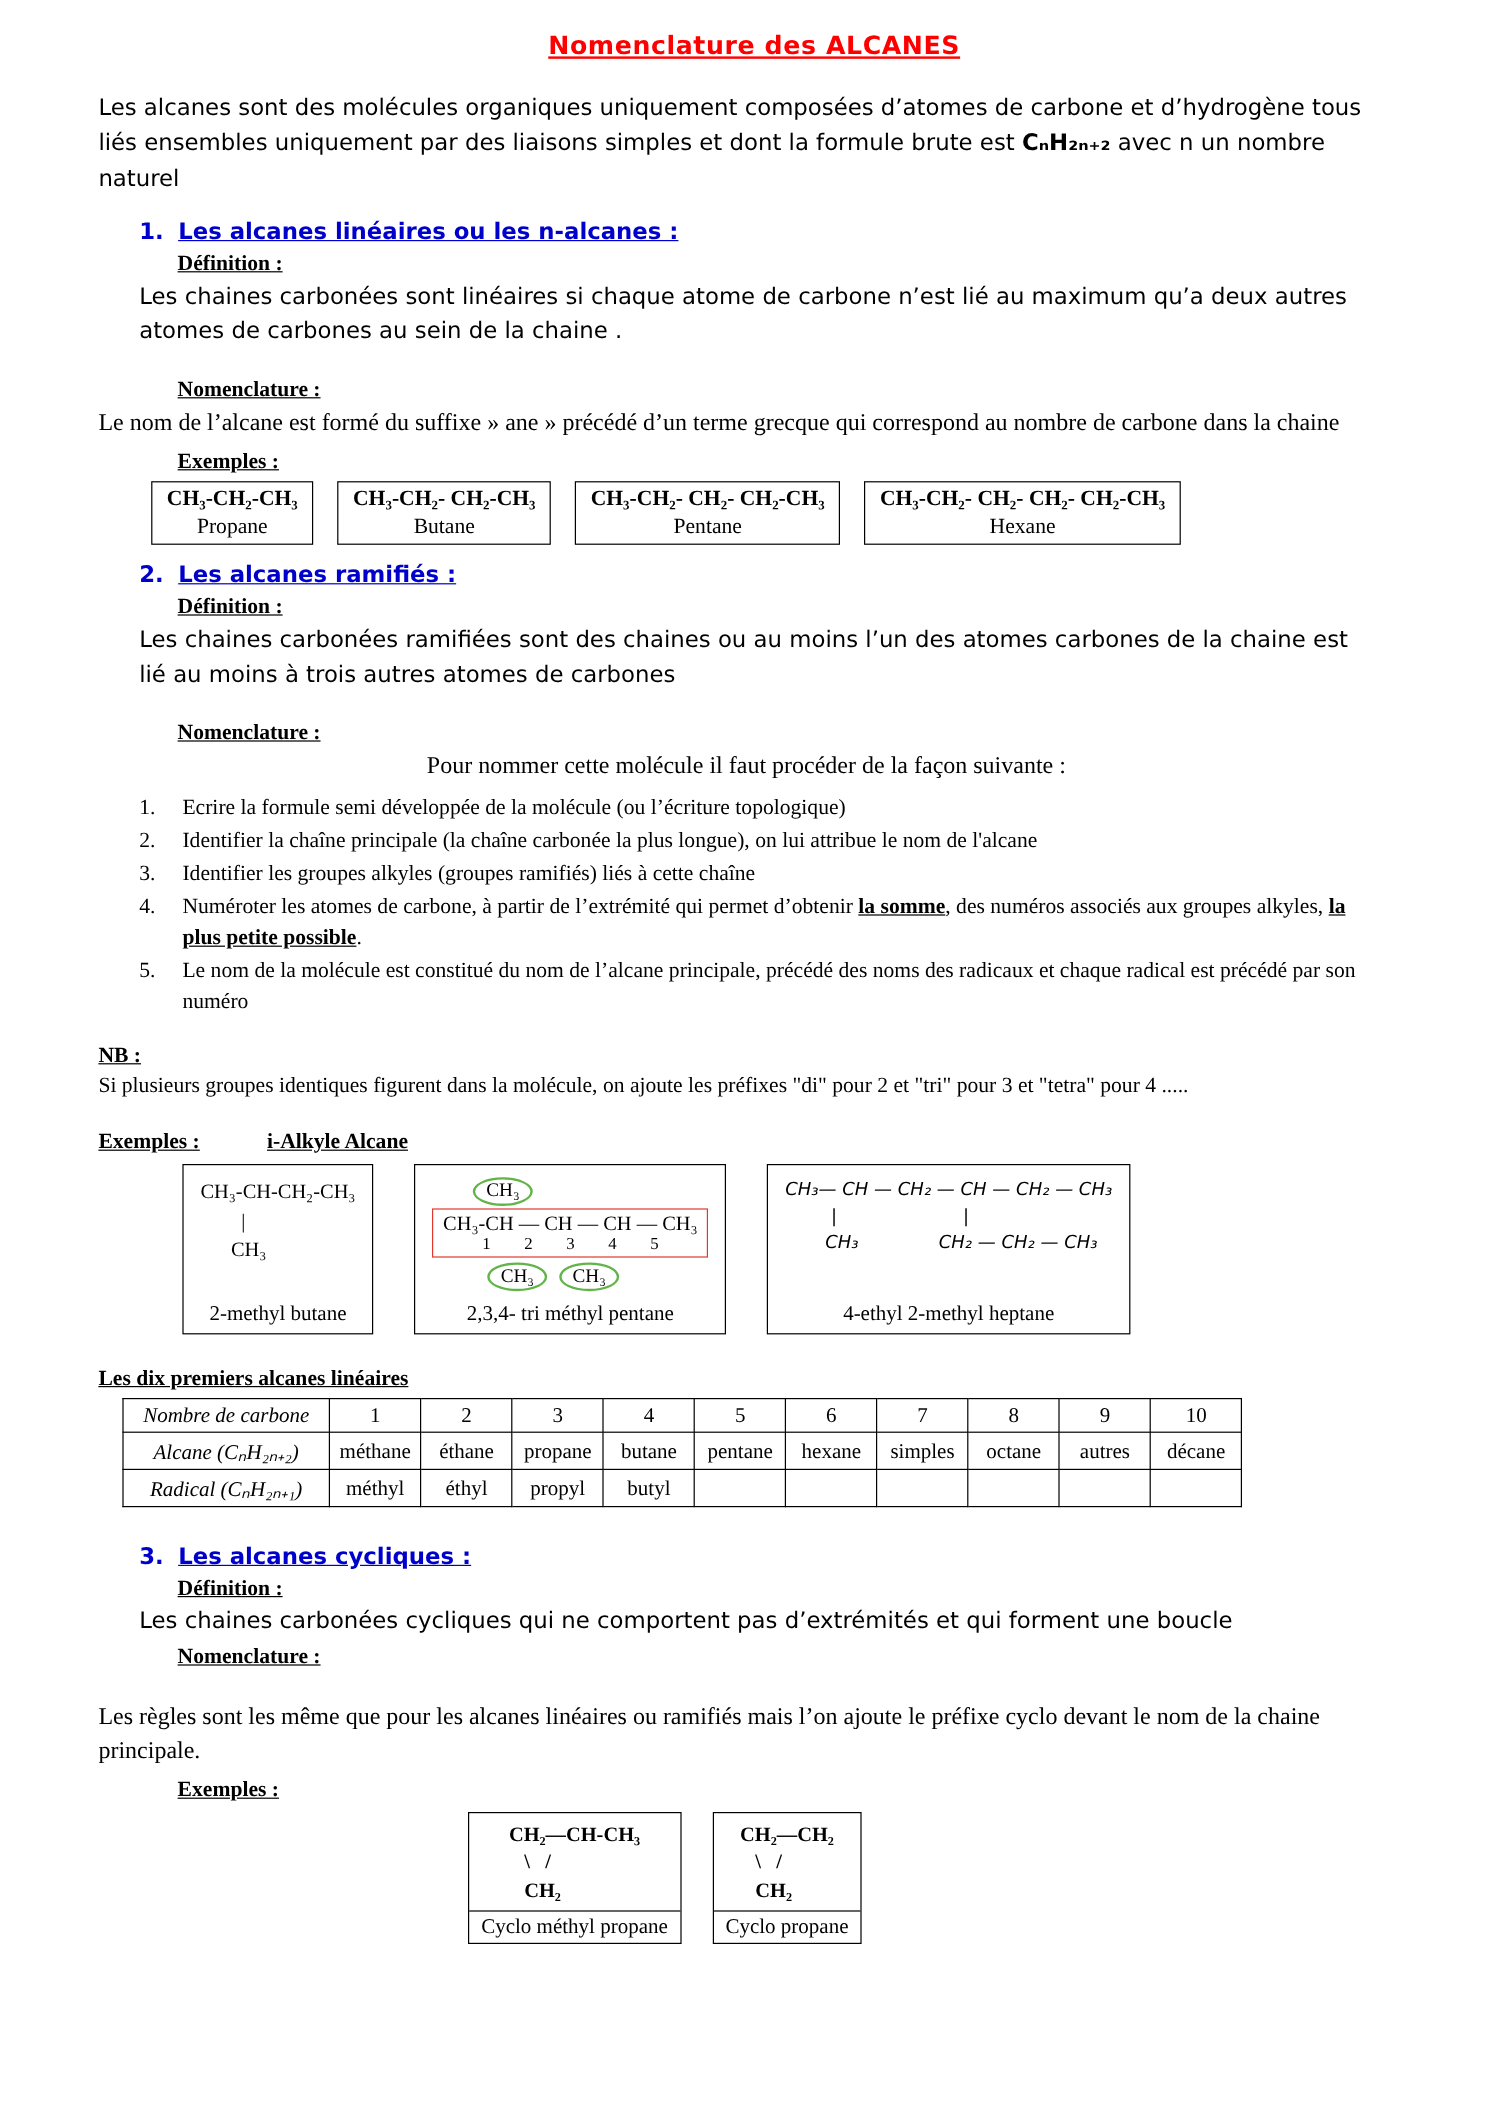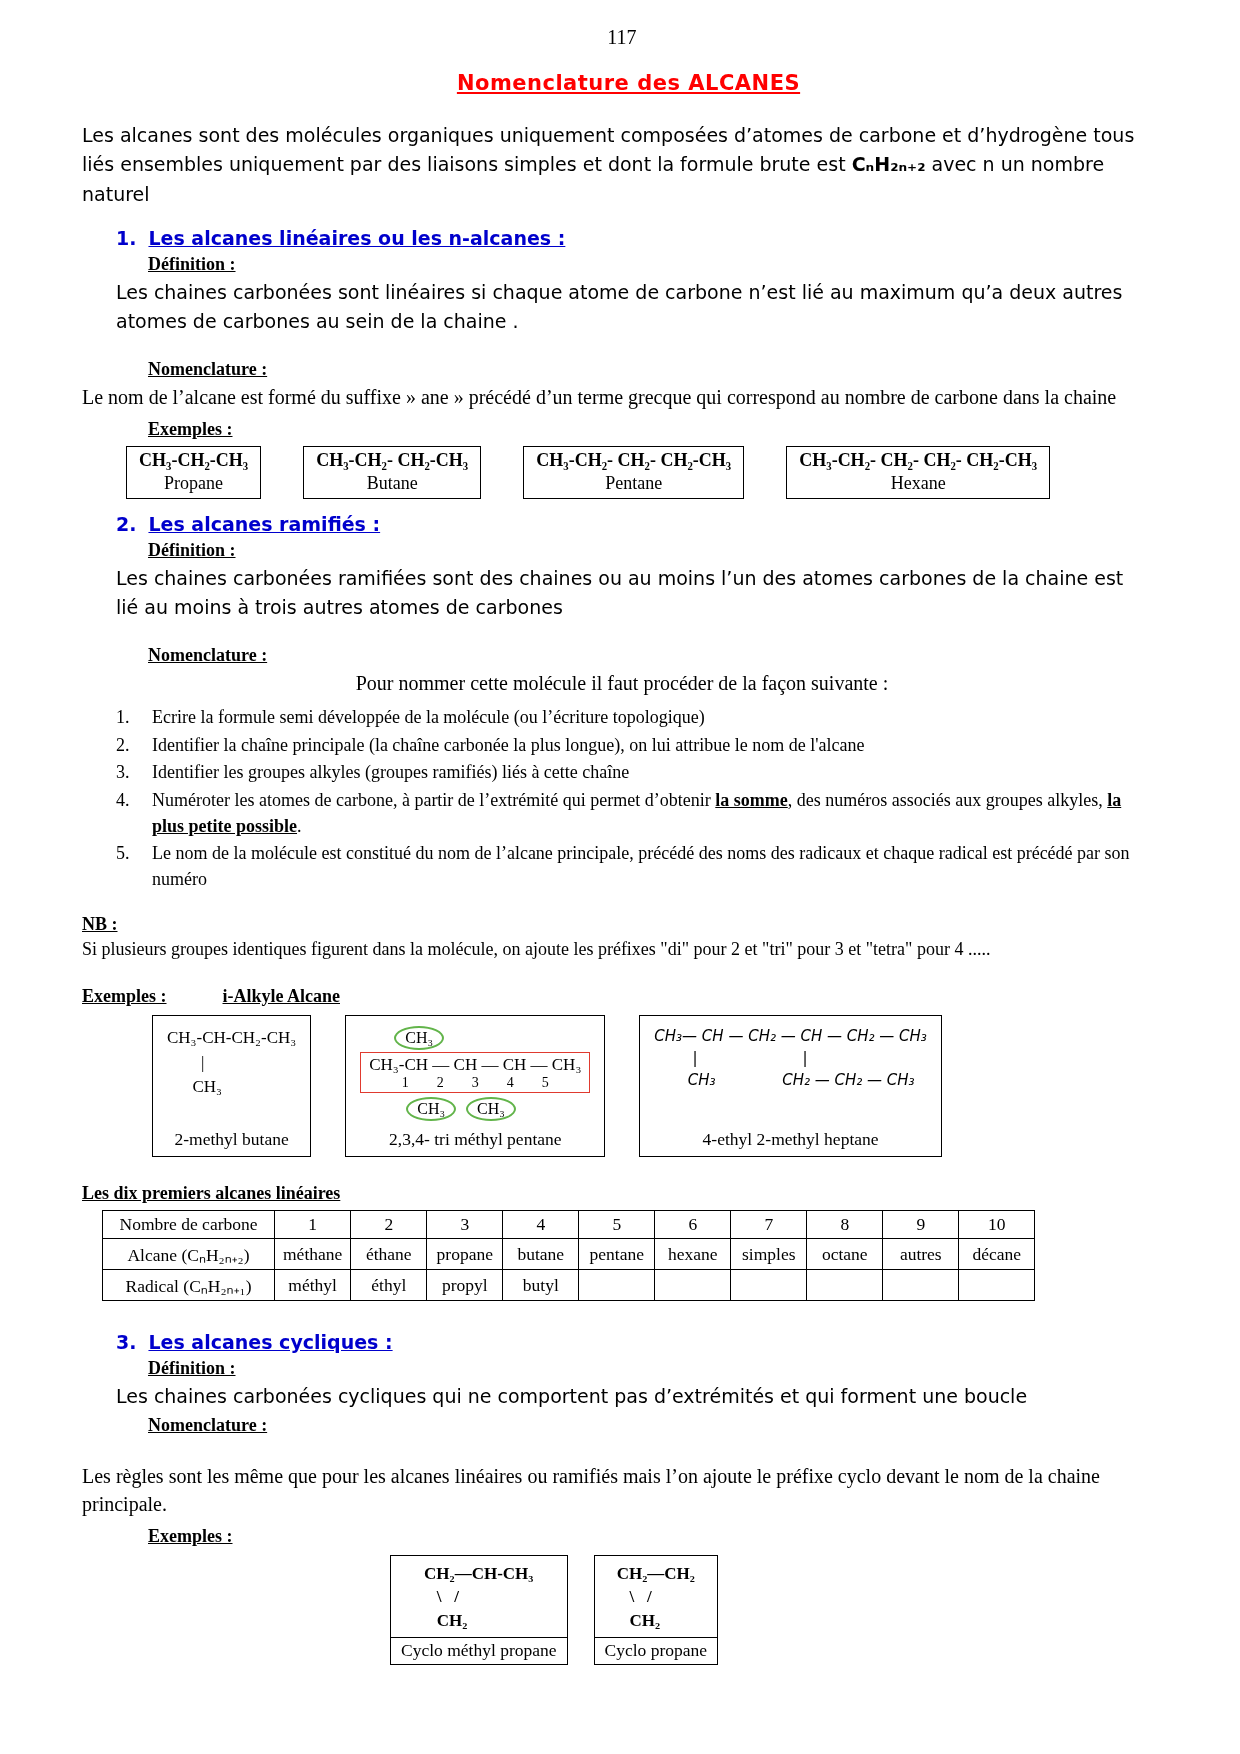--- a/index.html
+++ b/index.html
@@ -38,21 +38,21 @@
 
   .label{
     font-weight:bold;text-decoration:underline;font-size:18px;
     margin-left:66px;margin-bottom:3px;
   }
   .label--flush{margin-left:0;}
 
   .def-text{font-size:19px;line-height:1.5;margin:2px 20px 24px 34px;}
   .body-serif{font-size:20px;line-height:1.4;margin:2px 0 8px 0;}
 
-  .examples-row{display:flex;gap:42px;margin:6px 0 14px 44px;}
+  .examples-row{display:flex;gap:20px;margin:6px 0 14px 44px;}
   .ex-box{border:1.5px solid #000;padding:3px 12px 4px 12px;text-align:center;}
   .ex-formula{font-weight:bold;font-size:18px;}
   .ex-name{font-size:18px;margin-top:2px;}
 
   .steps{margin:4px 0 6px 34px;}
   .step{display:flex;font-size:18px;line-height:1.42;margin-bottom:2px;}
   .step-num{width:36px;flex-shrink:0;}
   .step-text{flex:1;padding-right:10px;}
 
   .nb-label{margin:22px 0 4px 0;}
@@ -80,39 +80,38 @@
   .b2-chain{font-size:17px;}
   .b2-positions{font-size:14px;line-height:1;margin-top:1px;}
   .b2-bottom{margin-top:4px;display:flex;gap:10px;margin-left:46px;align-self:flex-start;}
 
   .table-title{margin:26px 0 6px 0;}
   table.alkanes{border-collapse:collapse;margin-left:20px;}
   table.alkanes td{
     border:1px solid #000;font-size:17.5px;padding:3px 8px;
     text-align:center;height:27px;
   }
-  table.alkanes td.row-head{width:172px;}
+  table.alkanes td.row-head{width:172px;font-style:italic;}
   table.alkanes td:not(.row-head){min-width:76px;}
 
   .cyclo-row{display:flex;gap:26px;margin-left:308px;margin-top:8px;}
   .cyclo-box{
     border:1.5px solid #000;display:flex;flex-direction:column;align-items:center;
   }
   .cyclo-formula{font-size:17px;font-weight:bold;line-height:1.4;padding:6px 14px 4px 14px;}
   .cyclo-caption{
     font-size:17.5px;border-top:1px solid #000;align-self:stretch;
     text-align:center;padding:2px 10px 3px 10px;
   }
 </style>
 </head>
 <body>
 
 <div class="page">
 
-  <div class="page-number">117</div>
 
   <div class="doc-title">
     <span class="t">Nomenclature des ALCANES</span>
   </div>
 
   <p class="comic intro"><span>Les alcanes sont des molécules organiques uniquement composées d’atomes de carbone et d’hydrogène tous liés ensembles uniquement par des liaisons simples et dont la formule brute est </span><b>CₙH₂ₙ₊₂</b><span>  avec n un nombre naturel</span></p>
 
   <div class="sec-heading">
     <span class="sec-num">1.</span><span class="sec-text">Les alcanes linéaires ou les n-alcanes :</span>
   </div>

